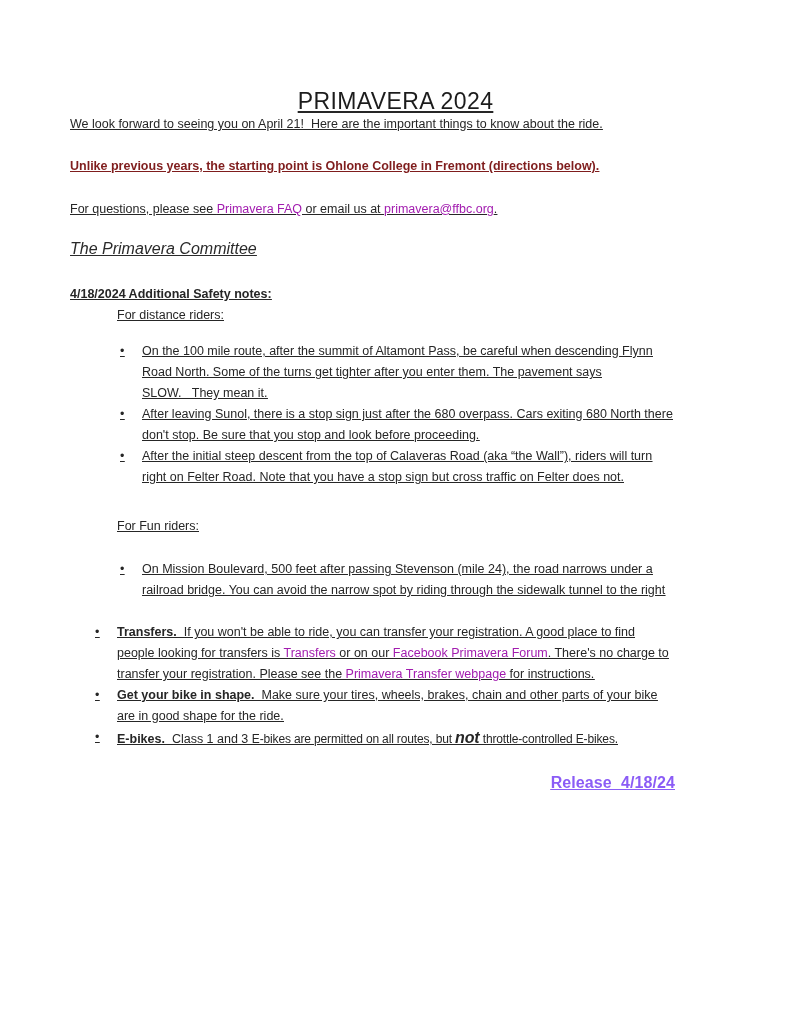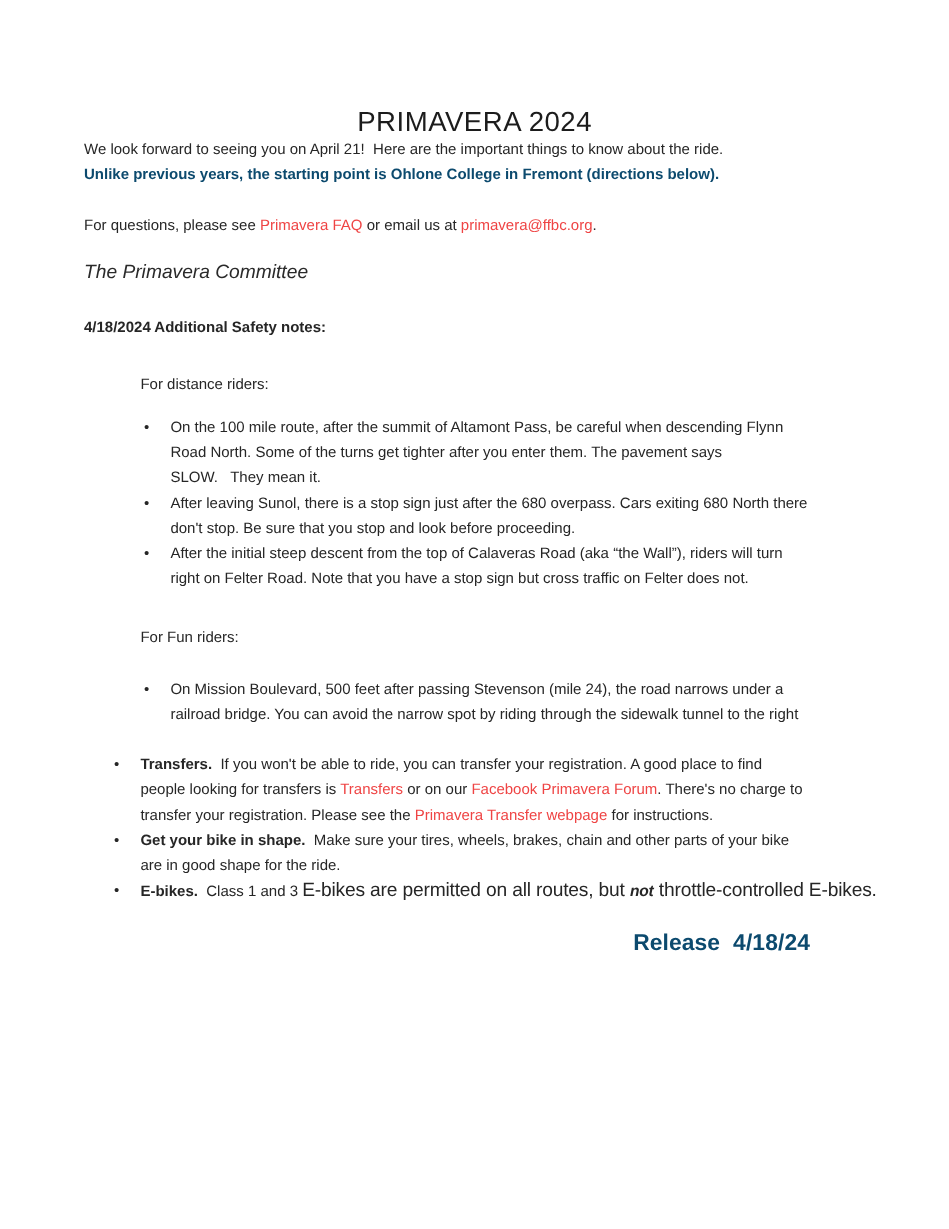--- a/index.html
+++ b/index.html
@@ -9,55 +9,55 @@
     background:#ffffff;
     box-sizing:border-box;
     padding:88px 46px 0 70px;
     overflow:hidden;
     font-family:"Liberation Sans", sans-serif;
     color:#262626;
     font-size:12.5px;
     line-height:21px;
   }
   .page * { box-sizing:border-box; }
-  p, div { margin:0; }
+  p, div { margin:0;text-decoration:underline; }
   .txt { white-space:pre-wrap; }
 
   .title {
     font-size:23px; line-height:26px; font-weight:400;
     text-align:center; letter-spacing:0.4px;
     margin:0 24px 0 0; color:#1c1c1c;
   }
   .salutation   { margin-top:71px; }
   .welcome      { }
-  .alert        { font-weight:700; color:#0c4a6e; }
+  .alert        { margin-top:21px; font-weight:700; color:#7f1d1d; }
   .questions    { margin-top:22px; }
   .signature    { margin-top:17px; font-size:16px; line-height:24px; font-style:italic; color:#2a2a2a; }
   .safety-head  { margin-top:23px; font-weight:700; }
-  .sub-label    { margin-top:26px; padding-left:47px; }
+  .sub-label    { padding-left:47px; }
   .fun-label    { margin-top:28px; padding-left:47px; }
   .blist        { margin-top:15px; }
   .blist-before { margin-top:21px; }
   .fun-row      { margin-top:22px; }
   .before-head  { margin-top:20px; font-weight:700; }
 
   .brow { display:flex; align-items:flex-start; }
   .brow.inner  { padding-left:50px; }
   .brow.outer  { padding-left:25px; }
   .bmark { flex:0 0 22px; white-space:pre; }
   .btxt  { flex:1; white-space:pre-wrap; }
 
   .seg-bold { font-weight:700; }
-  .seg-link { color:#ef4444; cursor:pointer; }
-  .seg-alt  { letter-spacing:-0.15px; font-size:16px; }
-  .seg-not  { font-weight:700; font-style:italic; letter-spacing:-0.15px; font-size:13px; }
+  .seg-link { color:#a21caf; cursor:pointer; }
+  .seg-alt  { letter-spacing:-0.15px; font-size:12px; }
+  .seg-not  { font-weight:700; font-style:italic; letter-spacing:-0.15px; font-size:16px; }
 
   .footer {
     margin-top:22px; text-align:right; padding-right:70px;
-    font-weight:700; font-size:19px; letter-spacing:0.1px; color:#0c4a6e;
+    font-weight:700; font-size:16px; letter-spacing:0.1px; color:#8b5cf6;
     white-space:pre-wrap;
   }
 </style>
 </head>
 <body>
 
 <div class="page">
 
   <h1 class="title txt">PRIMAVERA 2024</h1>
 

